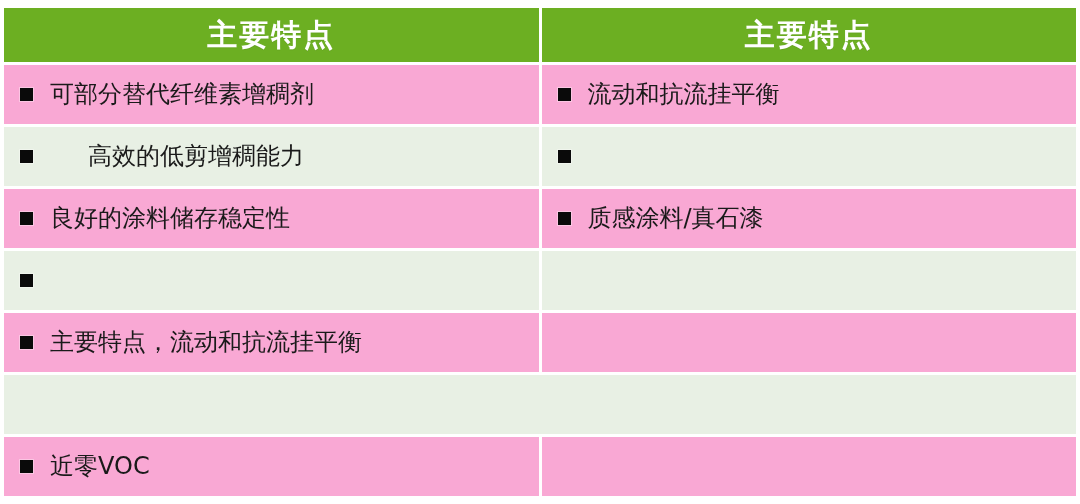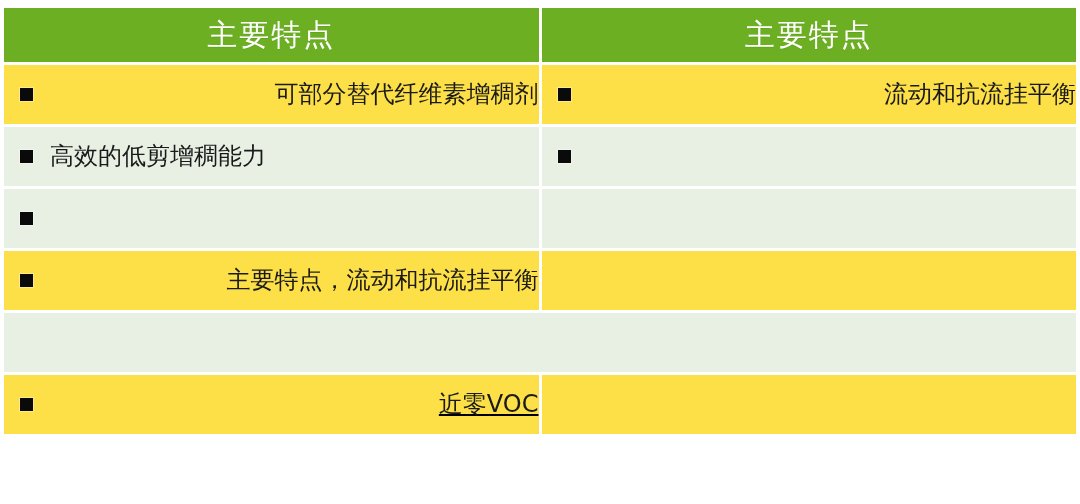--- a/index.html
+++ b/index.html
@@ -31,49 +31,49 @@
     gap: 3px;
   }
   .header-cell {
     flex: 1 1 50%;
     background: #6CAF22;
     color: #FFFFFF;
     display: flex;
     align-items: center;
     justify-content: center;
     font-size: 30px;
-    font-weight: normal;
+    font-weight: bold;
     letter-spacing: 2px;
     line-height: 1;
     text-shadow: 0 1px 0 rgba(0,0,0,0.06);
   }
 
   
   .body-rows {
     margin-top: 3px;
   }
   .data-row {
     display: flex;
     width: 100%;
     height: 59px;
     gap: 3px;
     margin-bottom: 3px;
   }
-  .data-row:last-child { margin-bottom: 7px; text-decoration: underline; }
+  .data-row:last-child { margin-bottom: 7px; }
 
   .cell {
     flex: 1 1 50%;
     display: flex;
     align-items: center;
     padding-left: 16px;
     box-sizing: border-box;
     overflow: hidden;
   }
-  .row-shade-dark  .cell { background: #fde047; justify-content: space-between; }
-  .row-shade-light .cell { background: #E8F0E4; }
+  .row-shade-dark  .cell { background: #f9a8d4; }
+  .row-shade-light .cell { background: #E8F0E4; gap: 38px; }
 
   .bullet {
     width: 13px;
     height: 13px;
     background: #0A0A0A;
     flex: 0 0 auto;
     margin-right: 17px;
     box-shadow: 0 0 0 1px rgba(255,255,255,0.35);
   }
 
@@ -115,20 +115,30 @@
     <div class="data-row row-shade-light">
       <div class="cell">
         <span class="bullet"></span>
         <span class="cell-text">高效的低剪增稠能力</span>
       </div>
       <div class="cell">
         <span class="bullet"></span>
       </div>
     </div>
 
+    <div class="data-row row-shade-dark">
+      <div class="cell">
+        <span class="bullet"></span>
+        <span class="cell-text">良好的涂料储存稳定性</span>
+      </div>
+      <div class="cell">
+        <span class="bullet"></span>
+        <span class="cell-text">质感涂料/真石漆</span>
+      </div>
+    </div>
 
     <div class="data-row row-shade-light">
       <div class="cell">
         <span class="bullet"></span>
       </div>
       <div class="cell empty">
 
         <span class="cell-text"></span>
       </div>
     </div>

